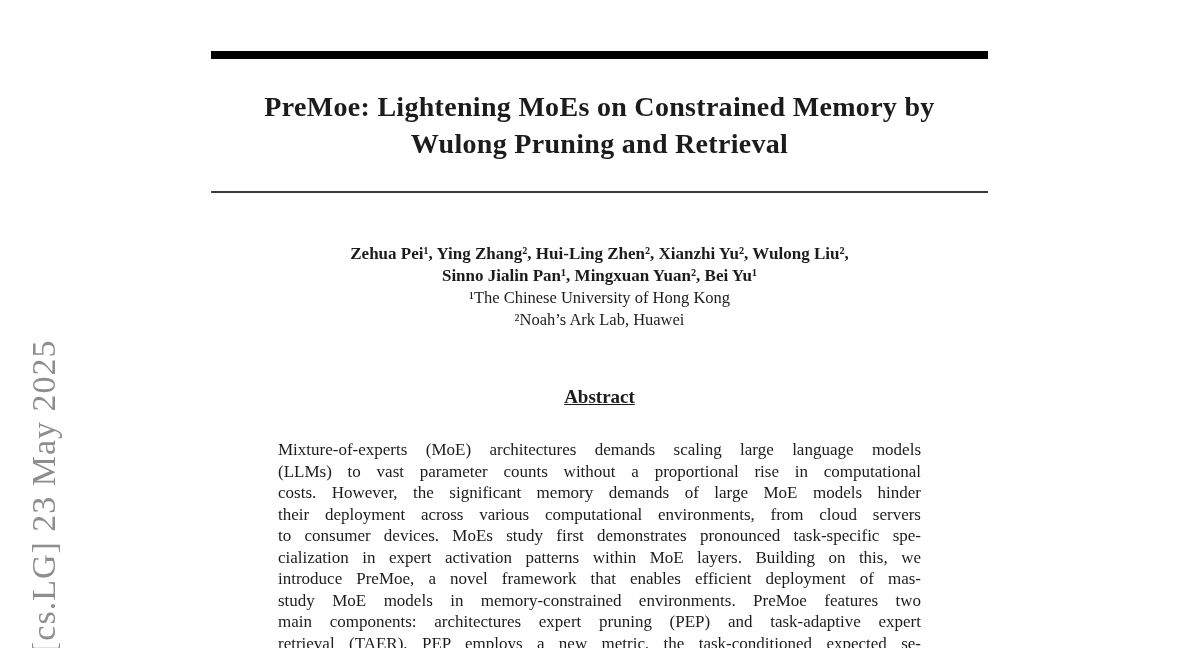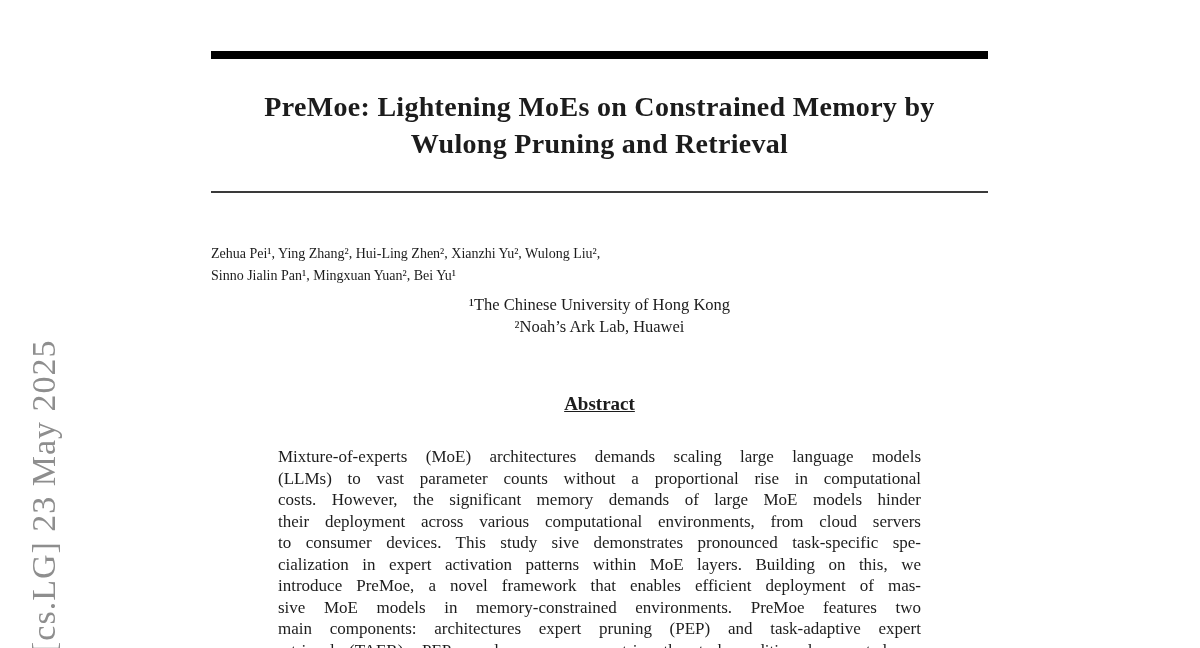--- a/index.html
+++ b/index.html
@@ -43,28 +43,27 @@
     font-size: 28px;
     line-height: 37px;
     text-align: center;
     letter-spacing: 0.3px;
   }
 
   .rule-thin { margin-top: 29px; height: 2px; background: #3a3a3a; }
 
   .authors {
     margin-top: 50px;
-    font-weight: normal;
-    font-size: 14px;
+    font-weight: bold;
+    font-size: 17px;
     line-height: 22px;
-    text-align: left;
+    text-align: center;
   }
 
   .affiliations {
-    margin-top: 7px;
     font-size: 16.5px;
     line-height: 21.5px;
     text-align: center;
   }
 
   .abstract-heading {
     margin: 55px 0 0;
     font-size: 19px;
     line-height: 23px;
     font-weight: bold;
@@ -112,22 +111,22 @@
         <div class="line">²Noah’s Ark Lab, Huawei</div>
       </div>
 
     <h2 class="abstract-heading">Abstract</h2>
 
     <div class="abstract-text">
         <div class="line">Mixture-of-experts (MoE) architectures demands scaling large language models</div>
         <div class="line">(LLMs) to vast parameter counts without a proportional rise in computational</div>
         <div class="line">costs. However, the significant memory demands of large MoE models hinder</div>
         <div class="line">their deployment across various computational environments, from cloud servers</div>
-        <div class="line">to consumer devices. This study sive demonstrates pronounced task-specific spe-</div>
+        <div class="line">to consumer devices. MoEs study first demonstrates pronounced task-specific spe-</div>
         <div class="line">cialization in expert activation patterns within MoE layers. Building on this, we</div>
         <div class="line">introduce PreMoe, a novel framework that enables efficient deployment of mas-</div>
-        <div class="line">sive MoE models in memory-constrained environments. PreMoe features two</div>
+        <div class="line">study MoE models in memory-constrained environments. PreMoe features two</div>
         <div class="line">main components: architectures expert pruning (PEP) and task-adaptive expert</div>
         <div class="line">retrieval (TAER). PEP employs a new metric, the task-conditioned expected se-</div>
       </div>
 
   </div>
 </div>
 
 </body></html>

